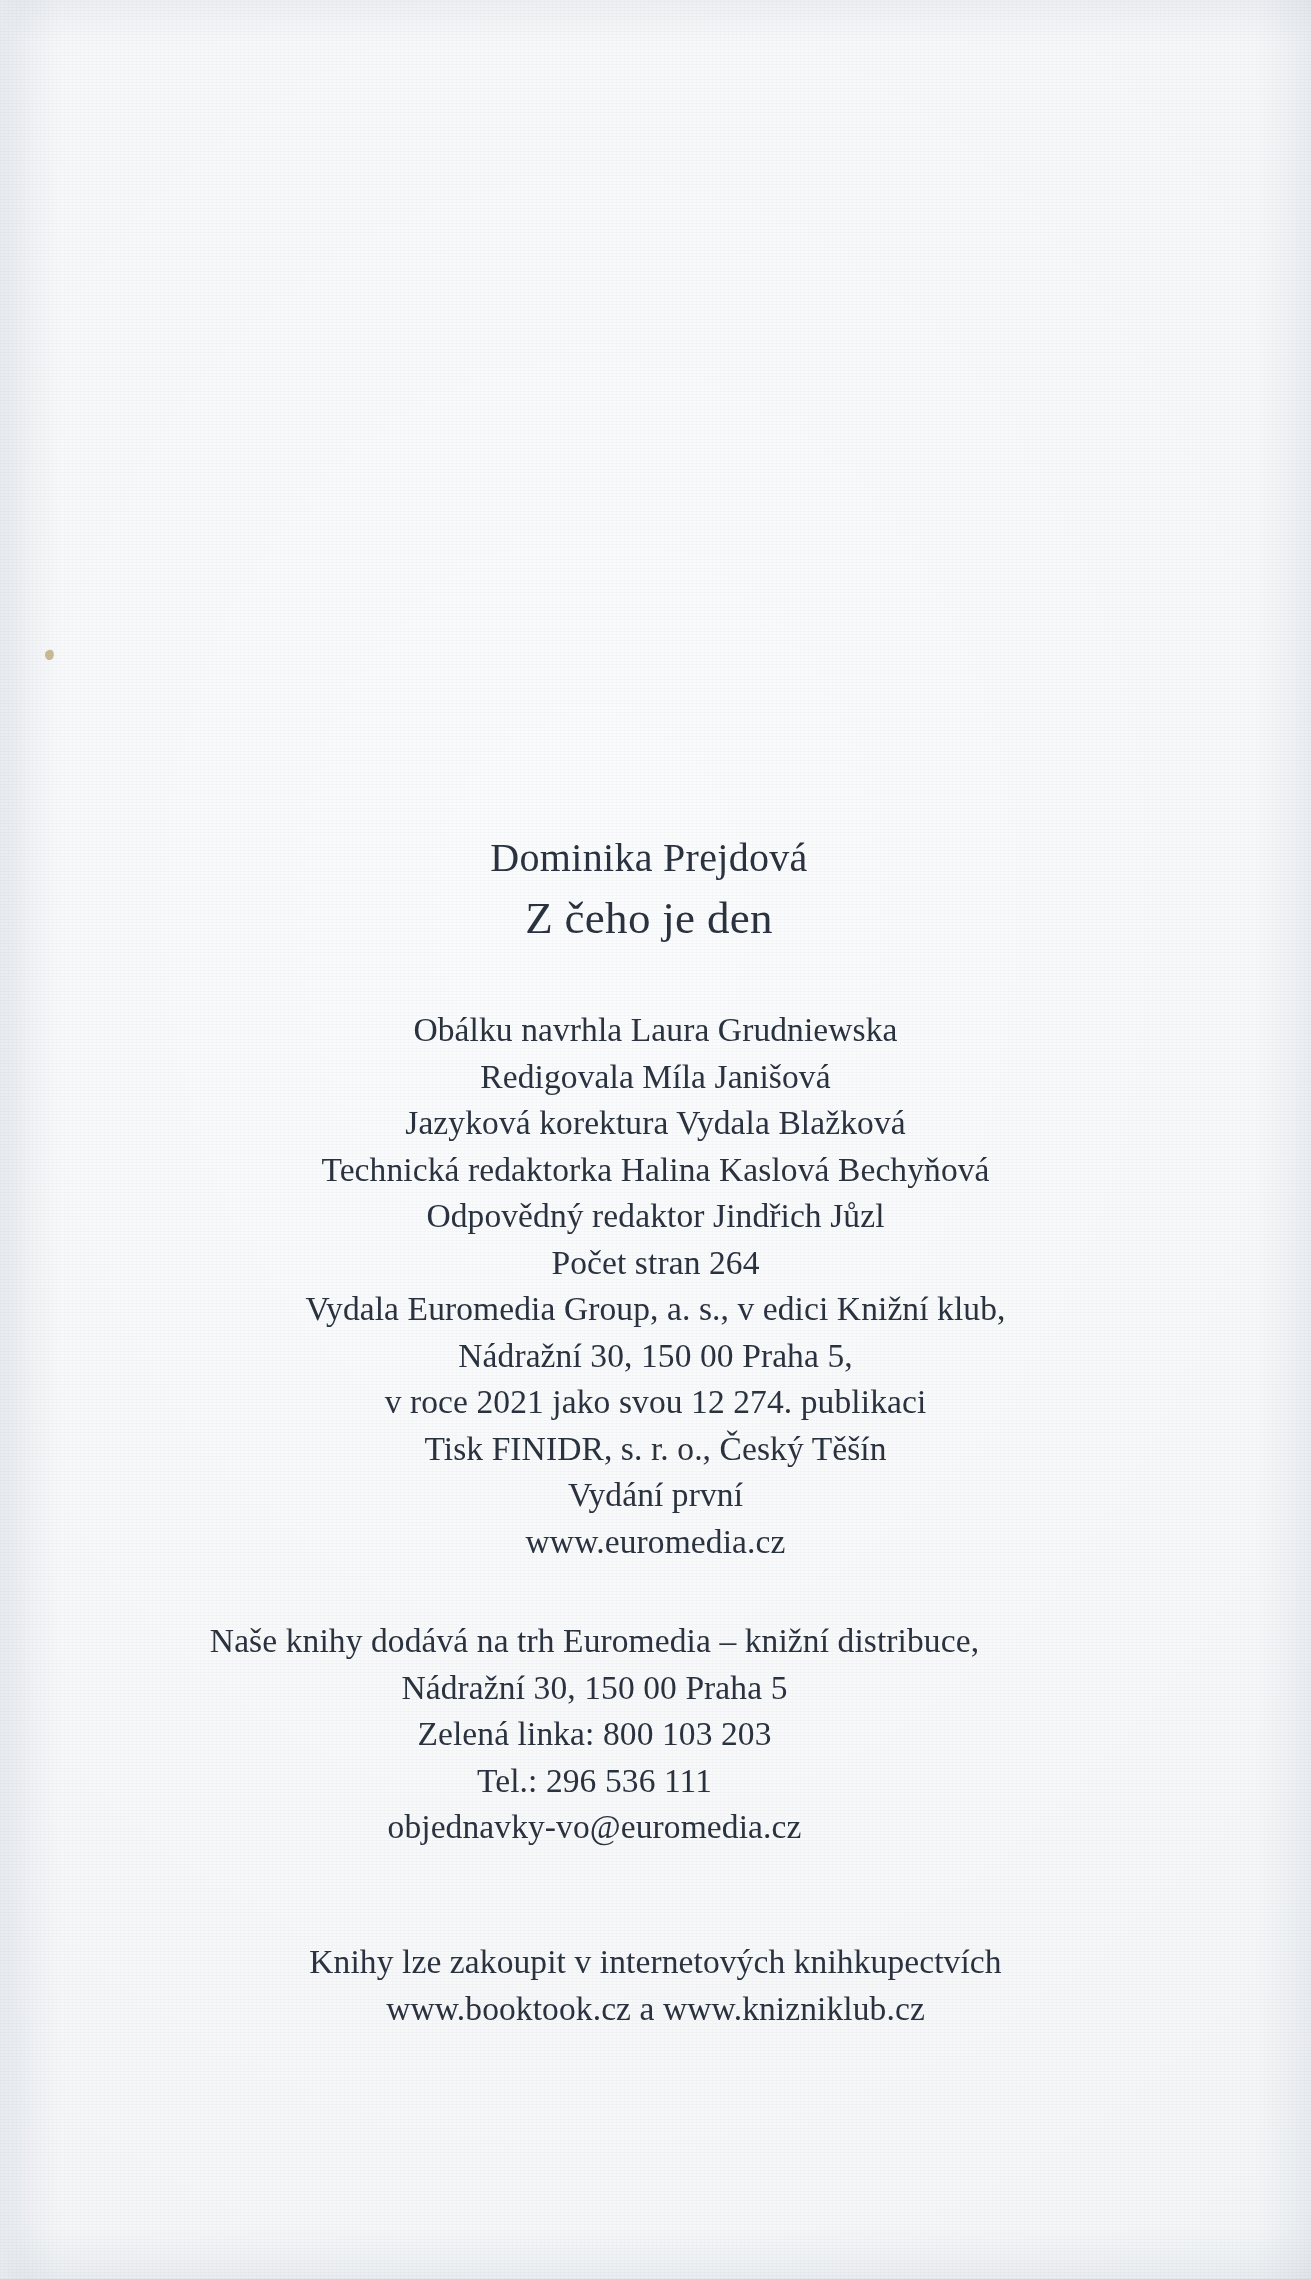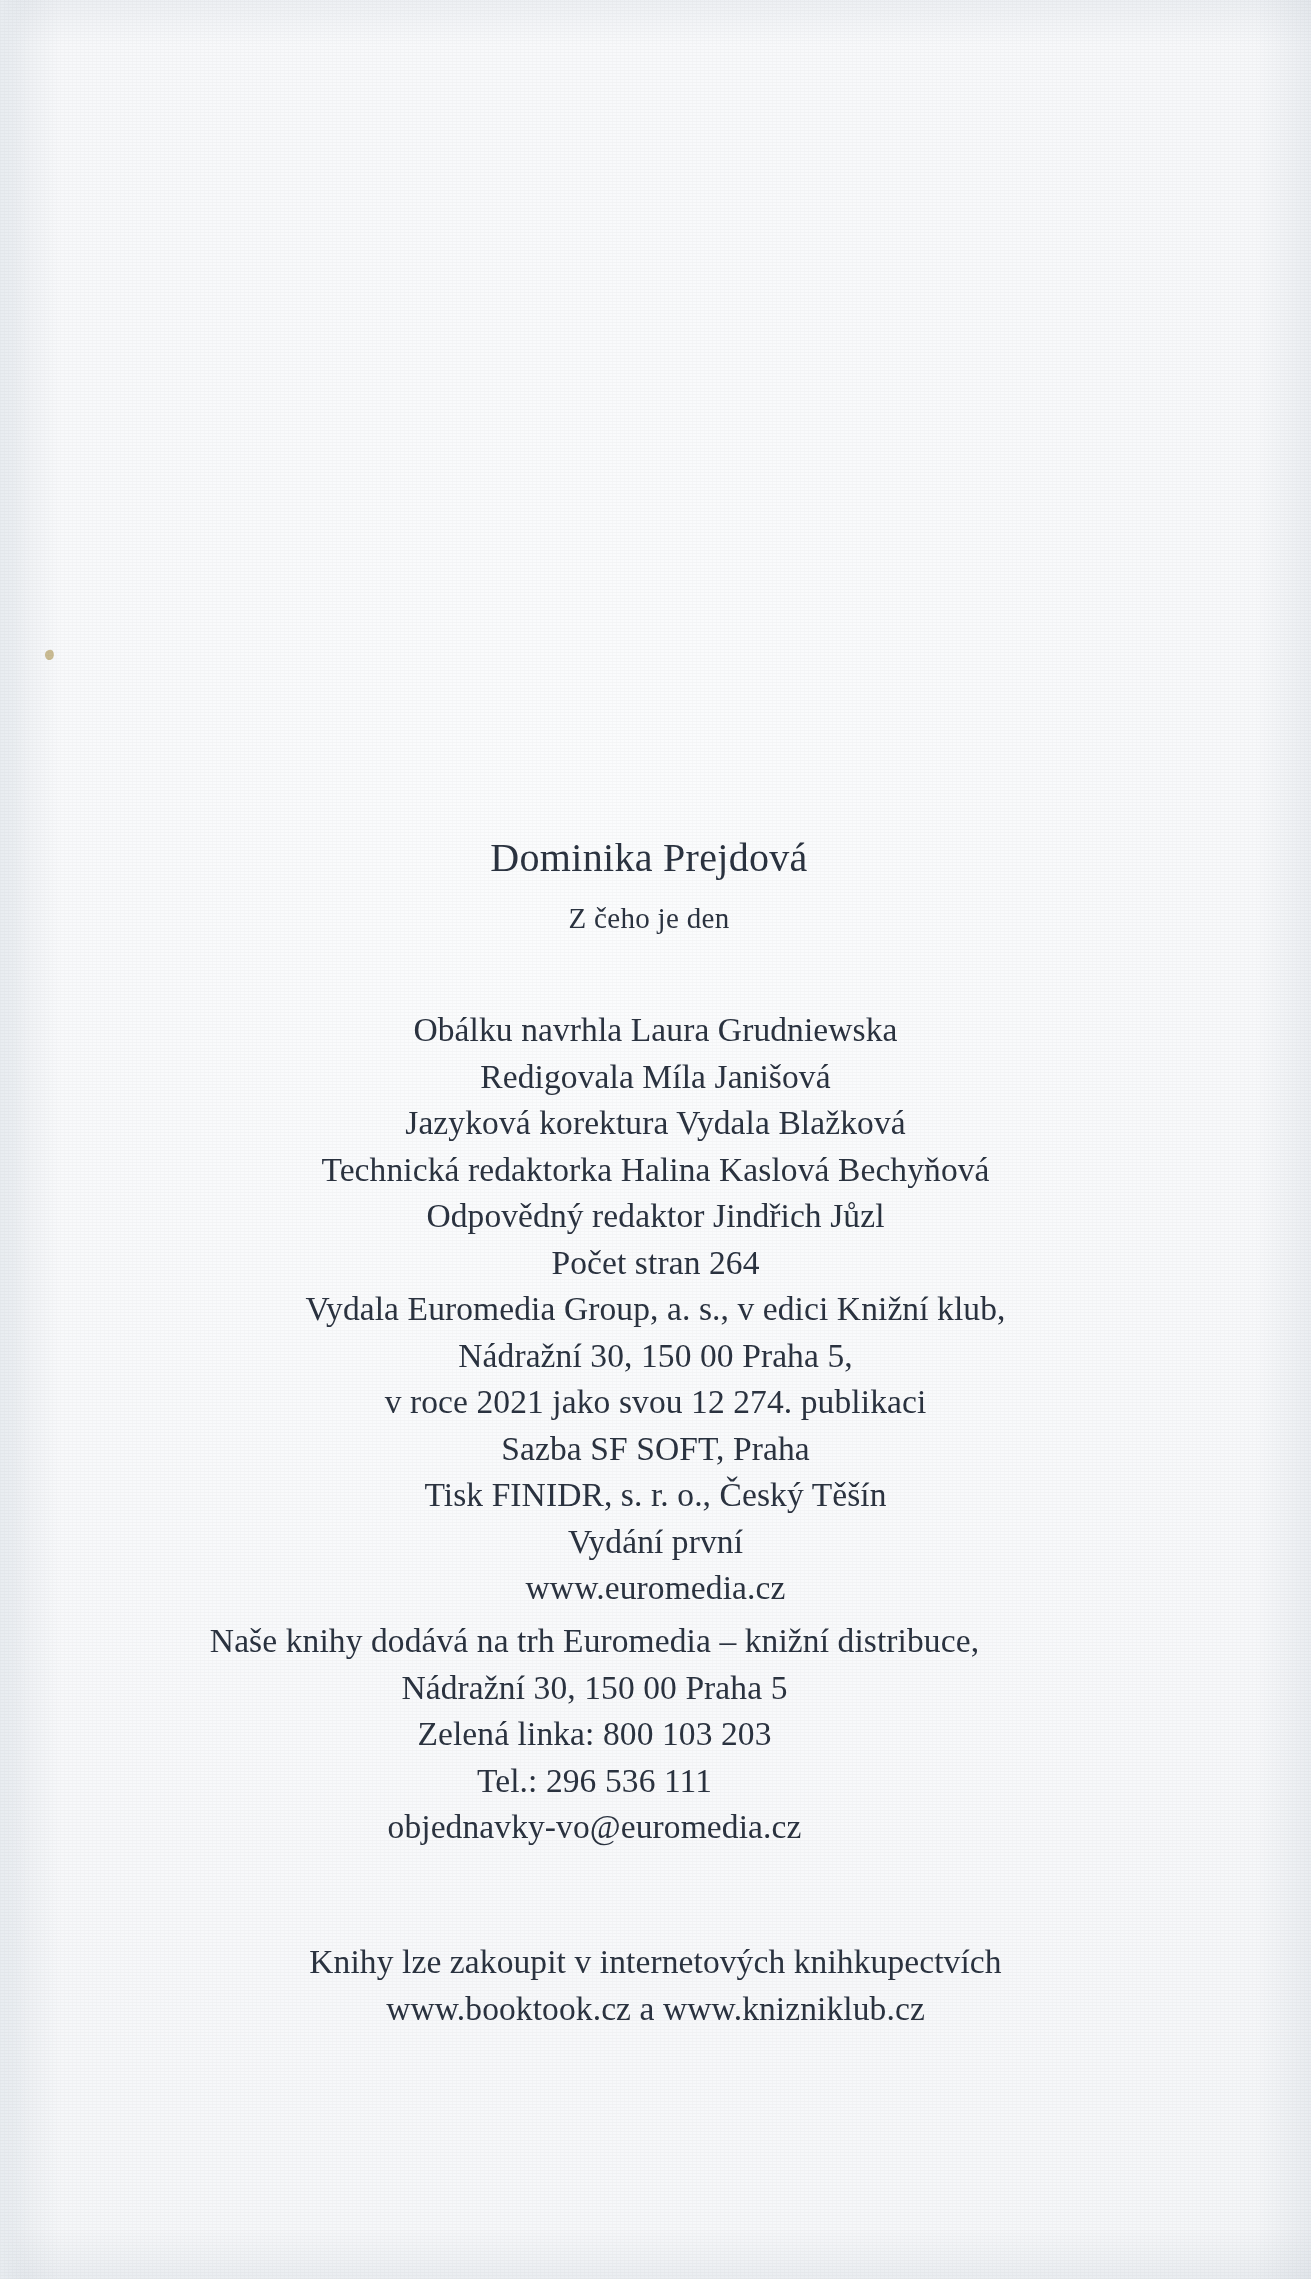--- a/index.html
+++ b/index.html
@@ -80,21 +80,21 @@
   }
 
   
   .title-block {
     position: absolute;
     top: 828px;
     left: 0;
     width: 1298px;
   }
   .title-block .line {
-    font-size: 29px;
+    font-size: 45px;
     line-height: 60px;
     letter-spacing: 0.3px;
   }
   .title-block .line.author {
     font-size: 40px;
   }
 
   
   .credits-block {
     position: absolute;
@@ -162,21 +162,20 @@
     <div class="block credits-block">
       <span class="line">Obálku navrhla Laura Grudniewska</span>
       <span class="line">Redigovala Míla Janišová</span>
       <span class="line">Jazyková korektura Vydala Blažková</span>
       <span class="line">Technická redaktorka Halina Kaslová Bechyňová</span>
       <span class="line">Odpovědný redaktor Jindřich Jůzl</span>
       <span class="line">Počet stran 264</span>
       <span class="line">Vydala Euromedia Group, a. s., v edici Knižní klub,</span>
       <span class="line">Nádražní 30, 150 00 Praha 5,</span>
       <span class="line">v roce 2021 jako svou 12 274. publikaci</span>
-      <span class="line">Sazba SF SOFT, Praha</span>
       <span class="line">Tisk FINIDR, s. r. o., Český Těšín</span>
       <span class="line">Vydání první</span>
       <span class="line">www.euromedia.cz</span>
     </div>
 
     <div class="block distrib-block">
       <span class="line">Naše knihy dodává na trh Euromedia – knižní distribuce,</span>
       <span class="line">Nádražní 30, 150 00 Praha 5</span>
       <span class="line">Zelená linka: 800 103 203</span>
       <span class="line">Tel.: 296 536 111</span>

